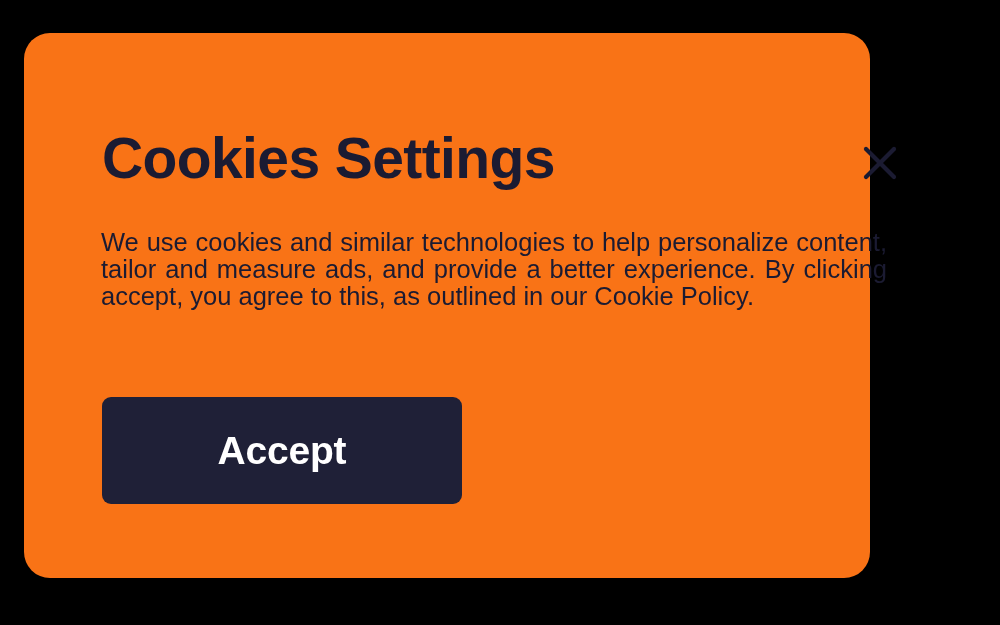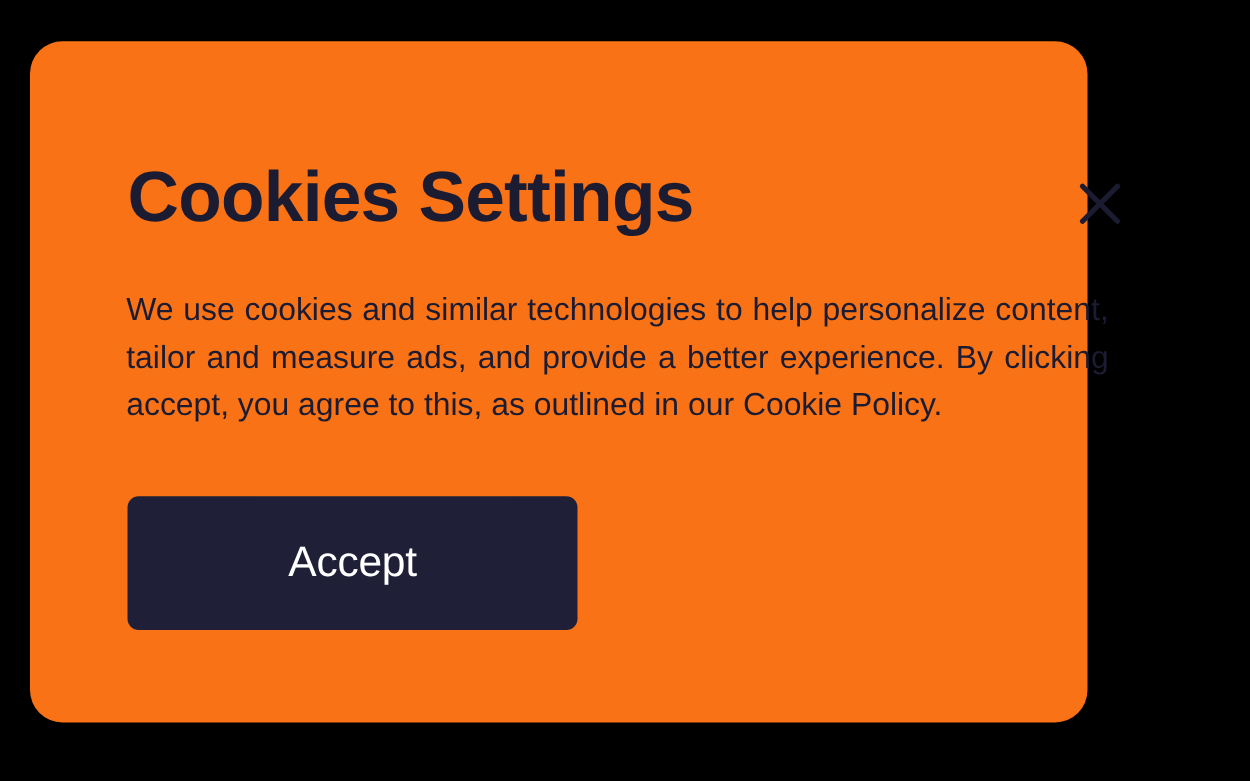--- a/index.html
+++ b/index.html
@@ -77,21 +77,21 @@
   }
 
   .dialog-body {
     position: absolute;
     left: 77px;
     top: 196px;
     width: 786px;
     margin: 0;
     font-family: "Liberation Sans", sans-serif;
     font-size: 25.5px;
-    line-height: 38px;
+    line-height: 27px;
     color: #1b1b32;
     text-align: justify;
     hyphens: auto;
     -webkit-hyphens: auto;
   }
 
   .dialog-actions {
     position: absolute;
     left: 78px;
     top: 364px;
@@ -99,22 +99,22 @@
     height: 107px;
   }
 
   .btn {
     position: absolute;
     top: 0;
     height: 107px;
     border: none;
     border-radius: 9px;
     font-family: "Liberation Sans", sans-serif;
-    font-size: 34px;
-    font-weight: normal;
+    font-size: 39px;
+    font-weight: bold;
     letter-spacing: -0.2px;
     cursor: pointer;
     display: flex;
     align-items: center;
     justify-content: center;
     box-sizing: border-box;
   }
 
   .btn-accept {
     left: 0;

